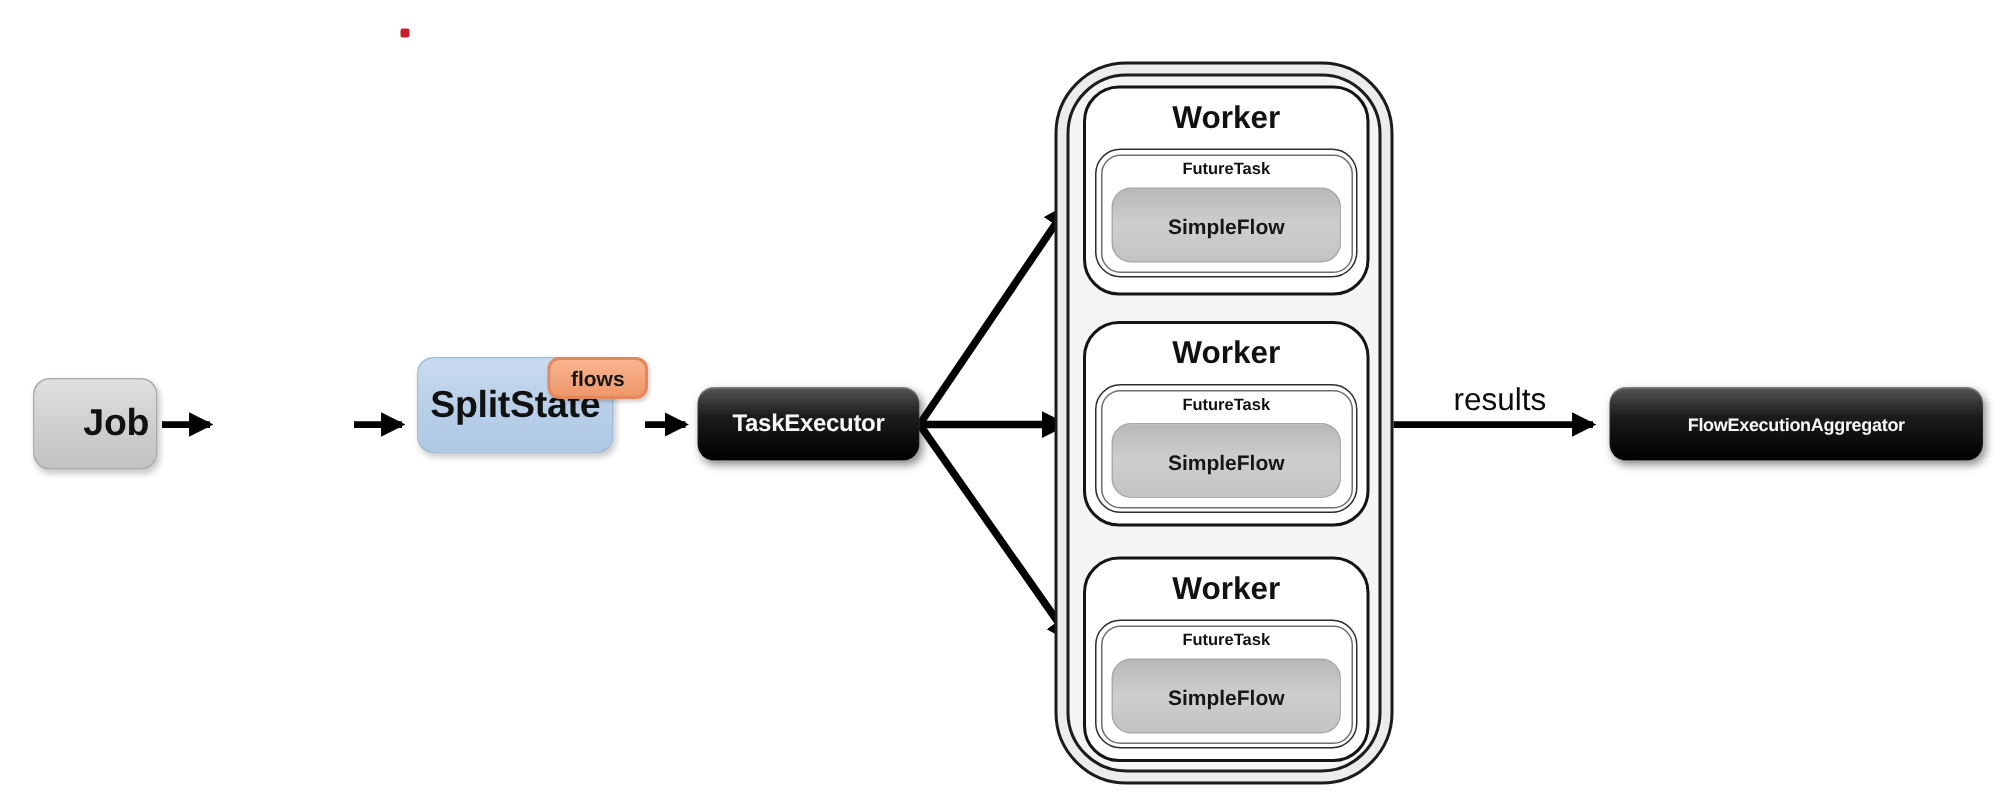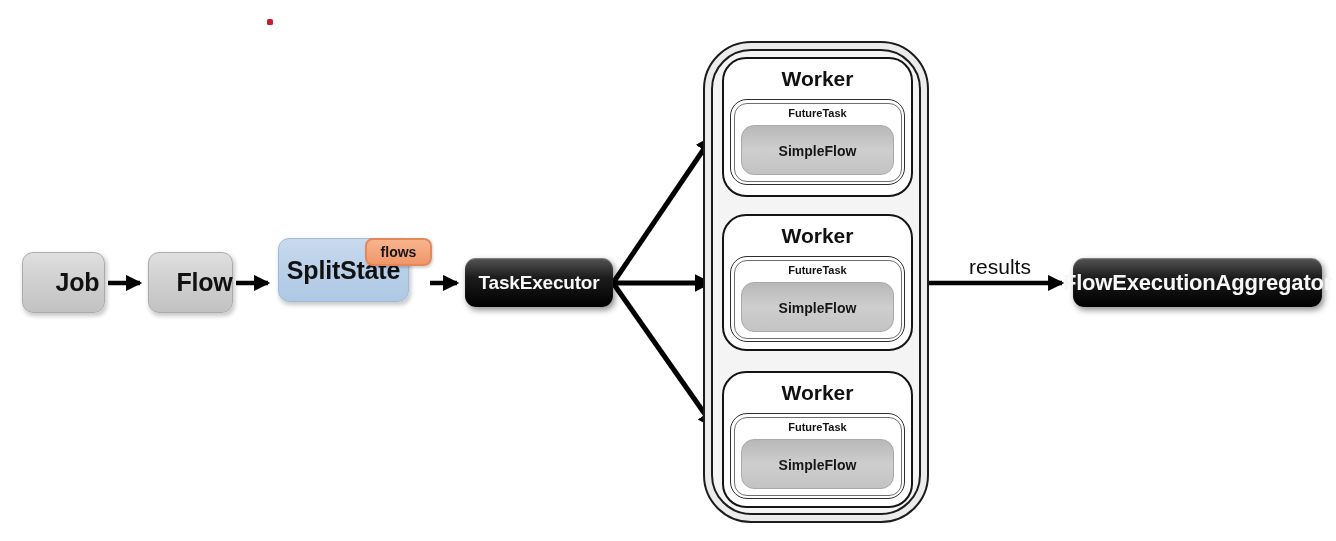--- a/index.html
+++ b/index.html
@@ -176,33 +176,30 @@
 
     <line x1="929" y1="283" x2="1062" y2="283" stroke="#000" stroke-width="4.5" marker-end="url(#ah)"></line>
   </svg>
 
   <div class="red-dot" style="left:267px; top:19px;"></div>
 
   <div class="node node-gray" style="left:22px; top:252px; width:83px; height:61px;">
     <span>Job</span>
   </div>
 
-  <div class="node node-gray" style="left:148px; top:252px; width:85px; height:61px;">
-    <span>Flow</span>
-  </div>
 
   <div class="node node-blue" style="left:278px; top:238px; width:131px; height:64px;">
     <span>SplitState</span>
   </div>
 
   <div class="badge" style="left:365px; top:238px; width:67px; height:28px;">
     <span>flows</span>
   </div>
 
-  <div class="node node-black" style="left:465px; top:258px; width:148px; height:49px; font-size:19px;">
+  <div class="node node-black" style="left:465px; top:258px; width:148px; height:49px; font-size:16px;">
     <span>TaskExecutor</span>
   </div>
 
   <div class="container-outer" style="left:703px; top:41px; width:226px; height:482px;"></div>
   <div class="container-inner" style="left:711px; top:49px; width:210px; height:466px;"></div>
 
   <div class="worker" style="left:722px; top:57px; width:191px; height:140px;">
     <div class="worker-title">Worker</div>
     <div class="future-task">
       <div class="future-task-title">FutureTask</div>
@@ -221,17 +218,17 @@
   <div class="worker" style="left:722px; top:371px; width:191px; height:137px;">
     <div class="worker-title">Worker</div>
     <div class="future-task">
       <div class="future-task-title">FutureTask</div>
       <div class="simple-flow">SimpleFlow</div>
     </div>
   </div>
 
   <div class="edge-label" style="left:950px; top:255px; width:100px;">results</div>
 
-  <div class="node node-black" style="left:1073px; top:258px; width:249px; height:49px; font-size:22px;">
+  <div class="node node-black" style="left:1073px; top:258px; width:249px; height:49px; font-size:12px;">
     <span>FlowExecutionAggregator</span>
   </div>
 
 </div>
 
 </body></html>

